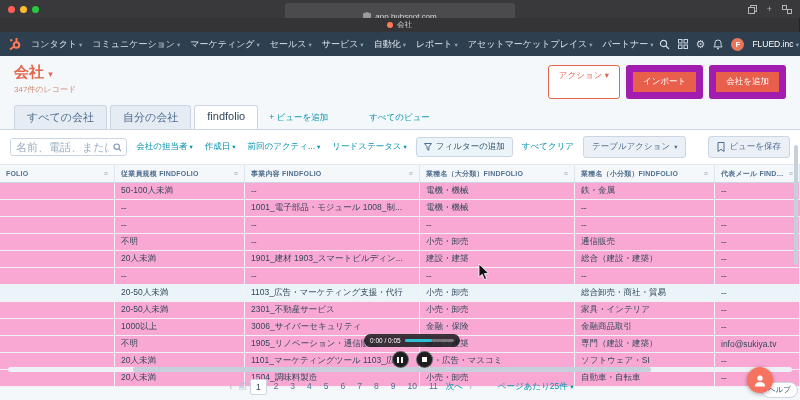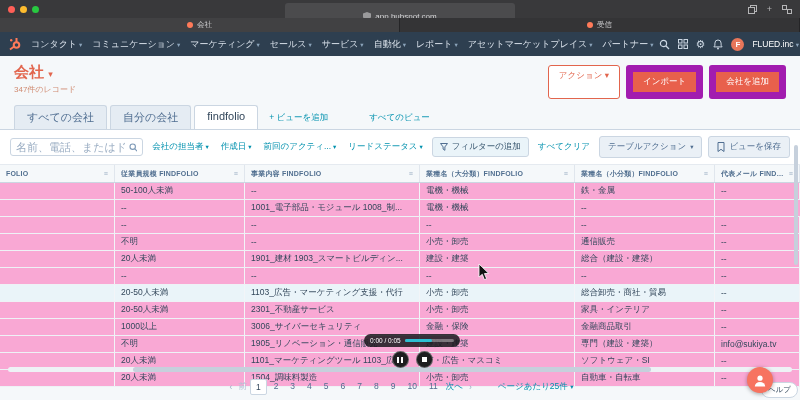--- a/index.html
+++ b/index.html
@@ -52,21 +52,21 @@
   .card{background:#fff;border-top:1px solid #cbd6e2}
   .filter-bar{display:flex;align-items:center;gap:9px;padding:6px 10px;background:#fff;border-bottom:1px solid #e5eaf0}
   .search-box{width:152px;height:18px;border:1px solid #cbd6e2;border-radius:3px;display:flex;align-items:center;padding:0 5px;gap:4px;background:#fff}
   .search-box input{border:none;outline:none;font-size:11px;width:100%;color:#33475b;font-family:inherit;background:transparent}
   .search-box input::placeholder{color:#99acc2}
   .fdrop{font-size:8.5px;color:#0091ae;cursor:pointer;white-space:nowrap}
   .fdrop .fcaret{font-size:6.5px;margin-left:2px}
   .filter-dropdowns{display:flex;gap:12px;align-items:center}
   .add-filter{display:flex;align-items:center;gap:4px;font-size:8.5px;color:#33526b;background:#eaf4f9;border:1px solid #cbd6e2;border-radius:3px;padding:3px 7px;cursor:pointer;white-space:nowrap}
   .clear-link{font-size:8.5px;color:#0091ae;cursor:pointer;white-space:nowrap}
-  .filter-right{margin-left:auto;display:flex;gap:6px;align-items:flex-start}
+  .filter-right{margin-left:auto;display:flex;gap:22px;align-items:flex-start}
   .btn-secondary{display:flex;align-items:center;gap:4px;font-size:8.5px;color:#506e91;background:#eaf0f6;border:1px solid #cbd6e2;border-radius:3px;padding:4px 8px;cursor:pointer;white-space:nowrap}
   .btn-secondary .caret{font-size:6.5px}
 
   .grid-cols{display:grid;grid-template-columns:115px 130px 175px 155px 140px 85px}
   .table-header-row{background:#f5f8fa;border-bottom:1px solid #cbd6e2;height:18px}
   .th{display:flex;align-items:center;justify-content:space-between;gap:3px;padding:0 6px;font-size:7px;font-weight:bold;letter-spacing:.2px;color:#516f90;border-right:1px solid #e0e6ed;overflow:hidden;white-space:nowrap;cursor:pointer}
   .thl{overflow:hidden;text-overflow:ellipsis}
   .thi{color:#99acc2;flex:0 0 auto}
   .trow{height:17px;border-bottom:1px solid #eef2f6;background:#f9a8d4;cursor:pointer}
   .trow.hl{background:#eaf4f9}
@@ -130,24 +130,20 @@
         <rect x="0.5" y="0.5" width="4" height="4" fill="none" stroke="#b5b5b7"></rect>
         <rect x="5.5" y="4.5" width="4" height="4" fill="none" stroke="#b5b5b7"></rect>
       </svg>
   </div>
 </div>
 
 <div class="tabbar">
     <div class="btab">
       <span class="favicon"></span>
       <span>会社</span>
-    </div>
-    <div class="btab">
-      <span class="favicon"></span>
-      <span>受信</span>
     </div>
   </div>
 
 <div class="hsnav">
   <span class="hs-logo">
     <svg width="14" height="14" viewBox="0 0 14 14">
       <circle cx="8.5" cy="8" r="2.8" fill="none" stroke="#ff7a59" stroke-width="2"></circle>
       <line x1="8.5" y1="1" x2="8.5" y2="5" stroke="#ff7a59" stroke-width="2"></line>
       <line x1="2" y1="12.5" x2="5.8" y2="9.8" stroke="#ff7a59" stroke-width="1.8"></line>
       <circle cx="3.2" cy="3.2" r="1.2" fill="#ff7a59"></circle>

